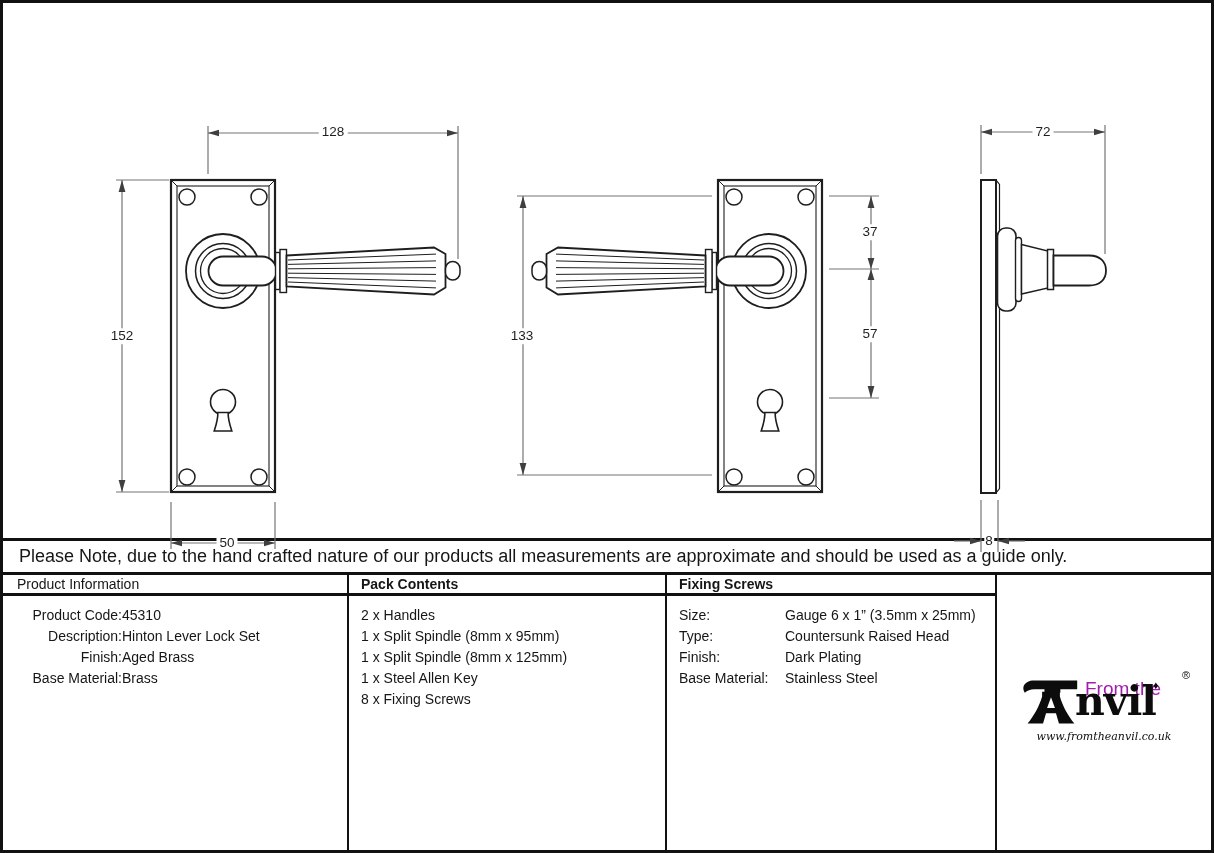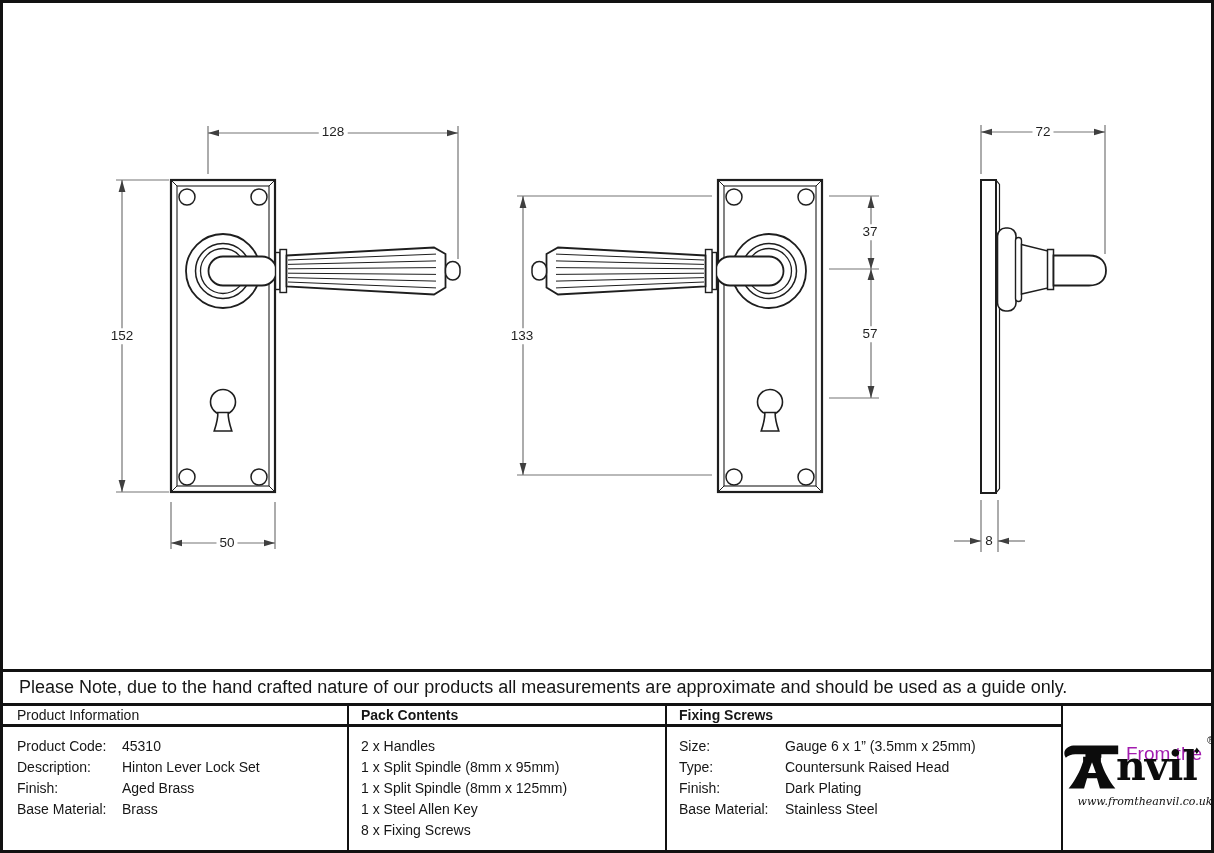--- a/index.html
+++ b/index.html
@@ -9,21 +9,21 @@
     width:1214px;height:853px;
     margin:0 auto;
     background:#fff;
     border:3px solid #111;
     font-family:"Liberation Sans", sans-serif;
     color:#161616;
     display:flex;flex-direction:column;
     overflow:hidden;
   }
   
-  .drawing-area{position:relative;width:1208px;height:666px;background:#fff;}
+  .drawing-area{position:relative;width:1208px;height:535px;background:#fff;}
   .drawing-area svg{position:absolute;left:0;top:0;}
   .dim{
     position:absolute;
     transform:translate(-50%,-50%);
     background:#fff;
     font-size:13.5px;
     color:#1f1f1f;
     padding:0 3px;
     line-height:1.15;
     white-space:nowrap;
@@ -41,35 +41,35 @@
   
   .spec-table{
     flex:1;
     display:flex;
     width:1208px;
   }
   .col{position:relative;}
   .col + .col{border-left:2px solid #111;}
   .col-product{width:344px;}
   .col-pack{width:318px;}
-  .col-fixing{width:396px;}
+  .col-fixing{width:330px;}
   .col-logo{flex:1;}
   .col-header{
     height:21px;
     border-bottom:3px solid #111;
     font-size:14px;
     display:flex;align-items:center;
   }
   .col-product .col-header{padding-left:14px;}
   .col-pack .col-header,.col-fixing .col-header{padding-left:12px;font-weight:bold;}
   .col-body{padding-top:9px;font-size:14px;}
   .kv-row{display:flex;line-height:21px;}
   .col-product .kv-row{padding-left:14px;}
   .col-fixing .kv-row{padding-left:12px;}
-  .col-product .k{width:105px;flex:none;}
+  .col-product .k{width:105px;flex:none;text-align:right;}
   .col-fixing .k{width:106px;flex:none;}
   .list-row{line-height:21px;padding-left:12px;}
   
   .logo-box{
     position:absolute;inset:0;
     display:flex;align-items:center;justify-content:center;
   }
   .logo{position:relative;width:164px;height:92px;}
   .logo .anvil-a{position:absolute;left:0;top:9px;}
   .logo .tagline{

